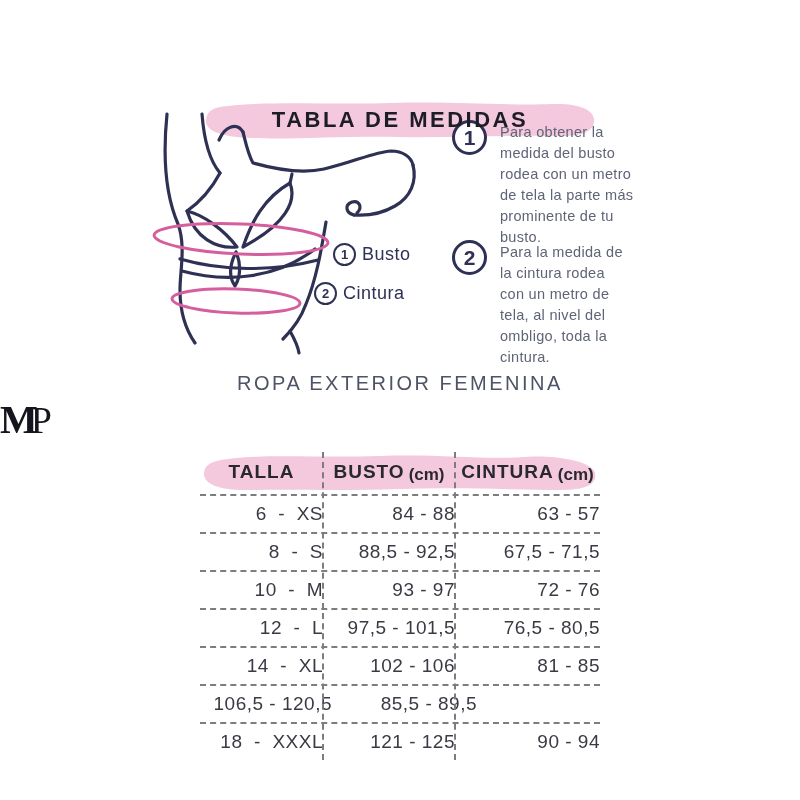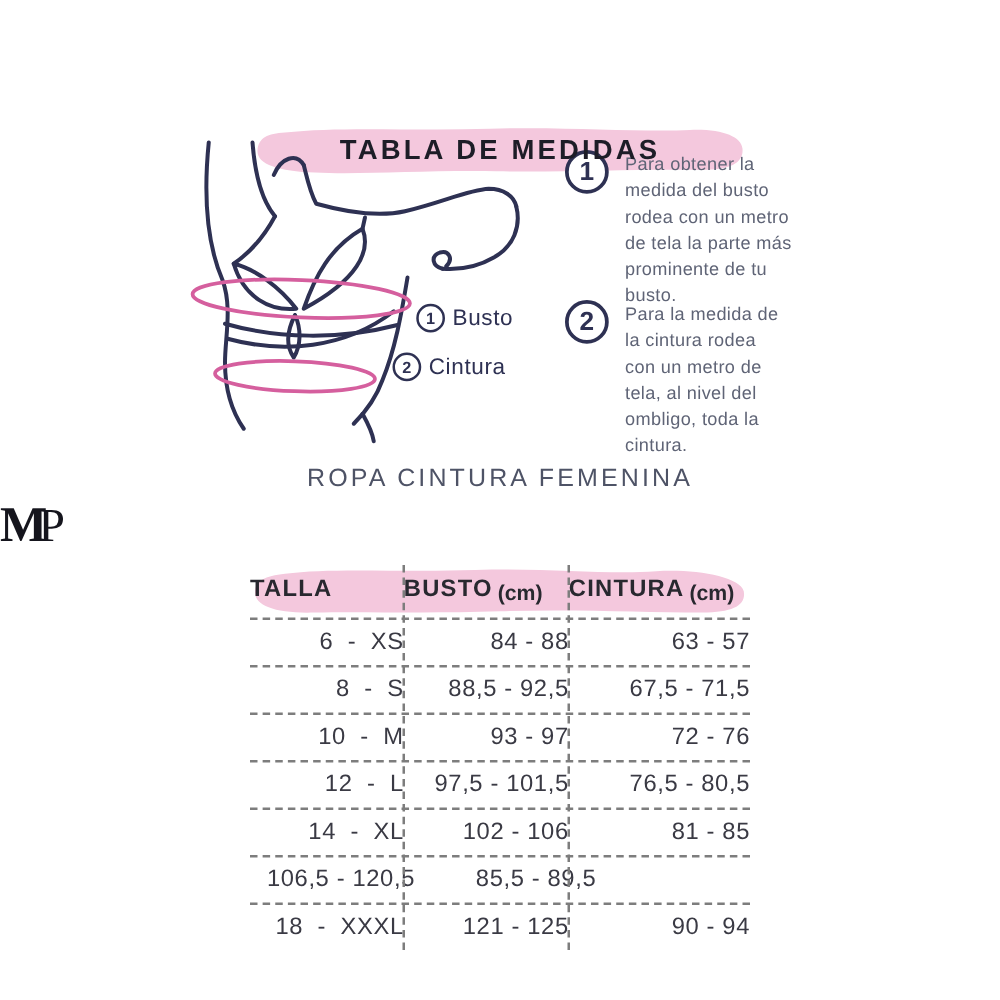--- a/index.html
+++ b/index.html
@@ -39,21 +39,21 @@
     position:absolute;left:0;right:0;top:399px;
     font-family:"Liberation Serif", serif;color:#15151d;font-size:40px;line-height:42px;
   }
   .logo-m{font-weight:700;}
   .logo-p{font-weight:400;margin-left:-7px;font-size:38px;}
   
   .size-table{position:absolute;left:200px;top:450px;width:400px;height:312px;}
   .header-blob{position:absolute;left:0;top:0;z-index:0;}
   .thead{position:absolute;left:0;top:0;width:400px;height:44px;display:flex;z-index:1;}
   .th{
-    display:flex;align-items:center;justify-content:flex-start;
+    display:flex;align-items:center;justify-content:center;
     font-weight:700;font-size:19px;letter-spacing:1px;color:#28282f;
   }
   .th .col-unit{font-size:17px;font-weight:700;margin-left:4px;padding-top:5px;letter-spacing:0;}
   .th1{width:123px;} .th2{width:132px;} .th3{width:145px;}
   .vline{position:absolute;top:2px;height:308px;width:0;border-left:2px dashed #7d7d7d;z-index:2;}
   .rows{position:absolute;left:0;top:44px;width:400px;z-index:1;}
   .trow{height:38px;display:flex;align-items:center;border-top:2px dashed #7d7d7d;box-sizing:border-box;}
   .c{text-align:right;font-size:19px;color:#3a3a44;white-space:pre;letter-spacing:0.5px;}
   .c1{width:123px;} .c2{width:132px;} .c3{width:145px;}
 </style>
@@ -114,21 +114,21 @@
   <div class="instr" style="top:240px;">
     <span class="circ big">2</span>
     <div class="instr-text">Para la medida de
 la cintura rodea
 con un metro de
 tela, al nivel del
 ombligo, toda la
 cintura.</div>
   </div>
 
-  <div class="section-heading">ROPA CINTURA FEMENINA</div>
+  <div class="section-heading">ROPA EXTERIOR FEMENINA</div>
   <div class="brand-logo"><span class="logo-m">M</span><span class="logo-p">P</span></div>
 
   <div class="size-table">
     <svg class="header-blob" width="400" height="44" viewBox="0 0 400 44">
       <path fill="#F4C8DD" d="M28,9 C65,4 120,8 180,6 C240,4 285,10 325,7 C355,5 392,11 395,23 C397,34 387,40 362,40 C315,40 260,37 200,39 C140,41 90,39 52,40 C22,41 4,35 4,24 C4,14 12,11 28,9 Z"></path>
     </svg>
     <div class="thead">
       <div class="th th1">
         <span>TALLA</span>
       </div>

